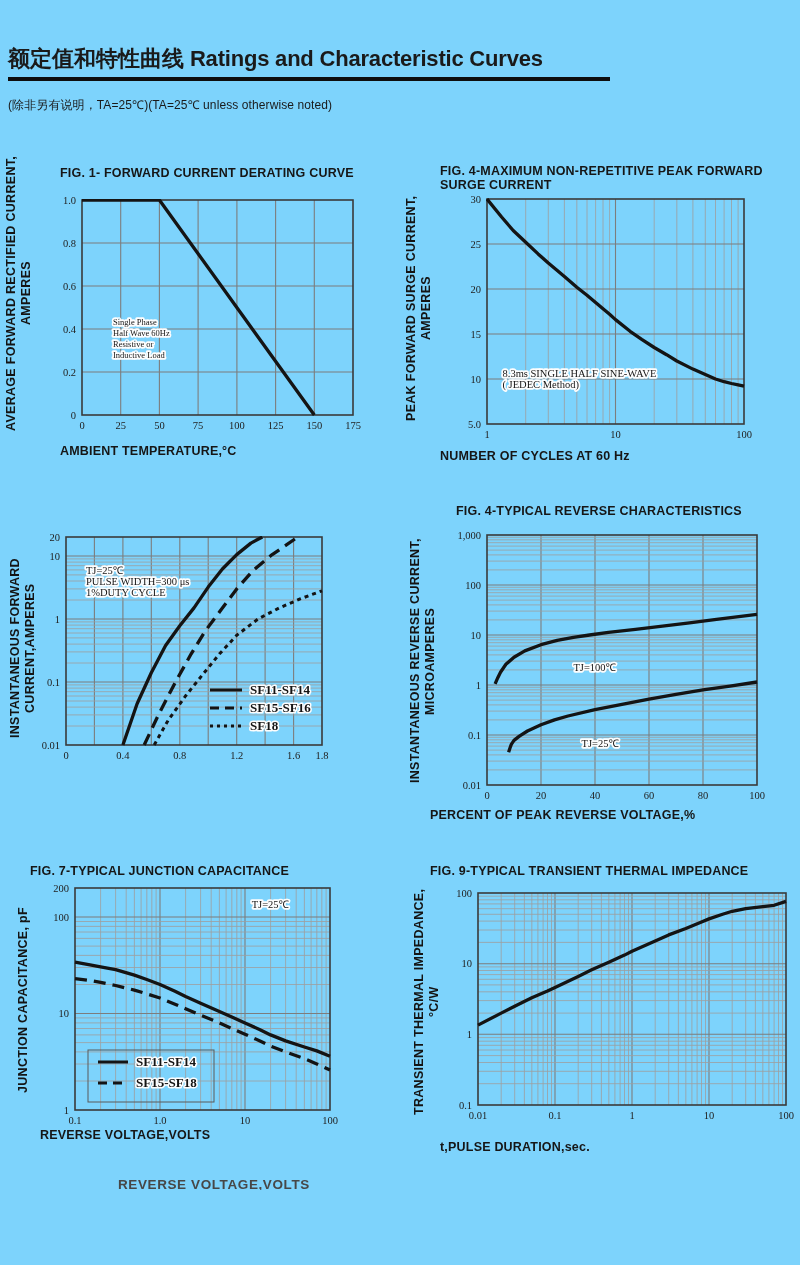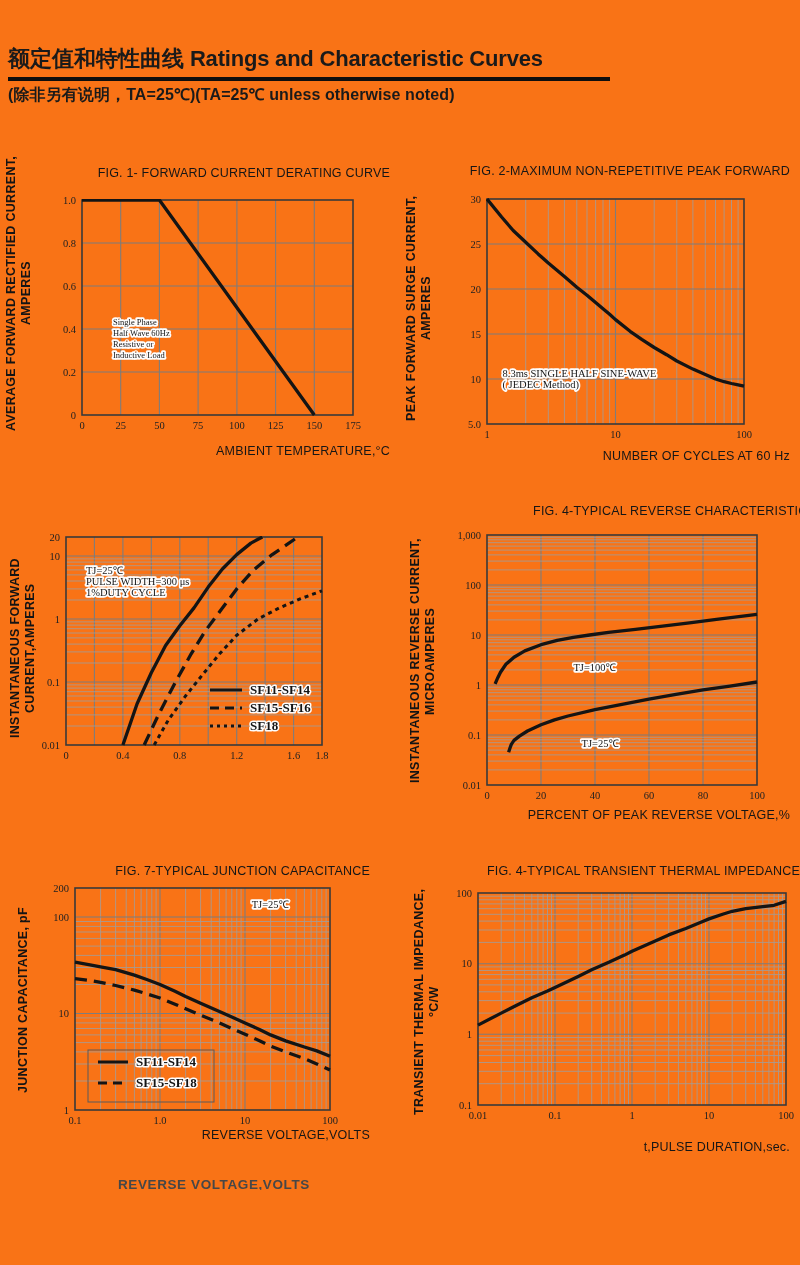--- a/index.html
+++ b/index.html
@@ -1,25 +1,25 @@
 <!DOCTYPE html>
 <html><head>
 <meta charset="utf-8">
 <style>
   *{margin:0;padding:0;box-sizing:border-box}
   html,body{background:#ffffff}
-  .page{position:relative;width:800px;height:1265px;background:#f97316;overflow:hidden;
+  .page{position:relative;width:800px;height:1265px;background:#7dd3fc;overflow:hidden;
         font-family:"Liberation Sans",sans-serif;color:#1a1a1a}
   .doc-title{position:absolute;left:8px;top:44px;font-weight:bold;font-size:22px;white-space:nowrap}
   .doc-title .zh{font-family:"DejaVu Sans",sans-serif}
   .doc-title .en{font-family:"Liberation Sans",sans-serif;letter-spacing:-0.2px}
   .title-rule{position:absolute;left:8px;top:77px;width:602px;height:4px;background:#0e0e0e}
-  .subtitle{position:absolute;left:8px;top:83px;font-size:16px;font-weight:bold;letter-spacing:0.1px;white-space:nowrap}
+  .subtitle{position:absolute;left:8px;top:96px;font-size:12px;font-weight:normal;letter-spacing:0.1px;white-space:nowrap}
   .figure{position:static}
-  .fig-title,.xlabel{position:absolute;text-align:right;font-weight:normal;font-size:12.5px;
+  .fig-title,.xlabel{position:absolute;text-align:left;font-weight:bold;font-size:12.5px;
         line-height:14px;letter-spacing:0.2px;color:#161616}
   .vlabel{position:absolute;writing-mode:vertical-rl;transform:rotate(180deg);
         font-weight:bold;font-size:12.5px;letter-spacing:0.3px;text-align:center;color:#141414;line-height:15px}
   .vlabel>div{display:block}
   svg.plot{position:absolute}
   .tick{font-family:"Liberation Serif",serif;font-size:10.5px;fill:#222}
   .ann{font-family:"Liberation Serif",serif;fill:#161616;paint-order:stroke;stroke:#fdfdfd;stroke-width:3.5px;stroke-linejoin:round}
   .leg{font-family:"Liberation Serif",serif;font-weight:bold;font-size:13px;fill:#141414;
        paint-order:stroke;stroke:#fdfdfd;stroke-width:3px;stroke-linejoin:round}
   .footer-clip{position:absolute;overflow:hidden;font-weight:bold;font-size:13.5px;
@@ -83,21 +83,22 @@
         <text class="ann" font-size="8.5" x="79.0" y="171.7">Inductive Load</text>
       </svg>
     <div class="xlabel" style="left:60px;top:444px;width:330px">
       <div>AMBIENT TEMPERATURE,°C</div>
       <div></div>
     </div>
   </div>
 
   <div class="figure">
     <div class="fig-title" style="left:440px;top:164px;width:350px">
-      <div>FIG. 2-MAXIMUM NON-REPETITIVE PEAK FORWARD</div>
+      <div>FIG. 4-MAXIMUM NON-REPETITIVE PEAK FORWARD</div>
+      <div>SURGE CURRENT</div>
     </div>
     <div class="vlabel" style="left:404px;top:168px;height:280px">
       <div>PEAK  FORWARD SURGE CURRENT,</div>
       <div>AMPERES</div>
     </div>
     <svg class="plot" viewBox="0 0 321 279" style="left: 439px; top: 185px; width: 321px; height: 279px;">
         <defs>
           <clipPath id="clip1">
             <rect x="47" y="13" width="259" height="227"></rect>
           </clipPath>
@@ -385,21 +386,21 @@
         <text class="leg" x="109" y="213">SF15-SF18</text>
       </svg>
     <div class="xlabel" style="left:40px;top:1128px;width:330px">
       <div>REVERSE VOLTAGE,VOLTS</div>
       <div></div>
     </div>
   </div>
 
   <div class="figure">
     <div class="fig-title" style="left:430px;top:864px;width:370px">
-      <div>FIG. 4-TYPICAL TRANSIENT THERMAL IMPEDANCE</div>
+      <div>FIG. 9-TYPICAL TRANSIENT THERMAL IMPEDANCE</div>
       <div></div>
     </div>
     <div class="vlabel" style="left:412px;top:878px;height:248px">
       <div>TRANSIENT THERMAL IMPEDANCE,</div>
       <div>°C/W</div>
     </div>
     <svg class="plot" viewBox="0 0 372 266" style="left: 430px; top: 879px; width: 372px; height: 266px;">
         <defs>
           <clipPath id="clip5">
             <rect x="47" y="13" width="310" height="214"></rect>

